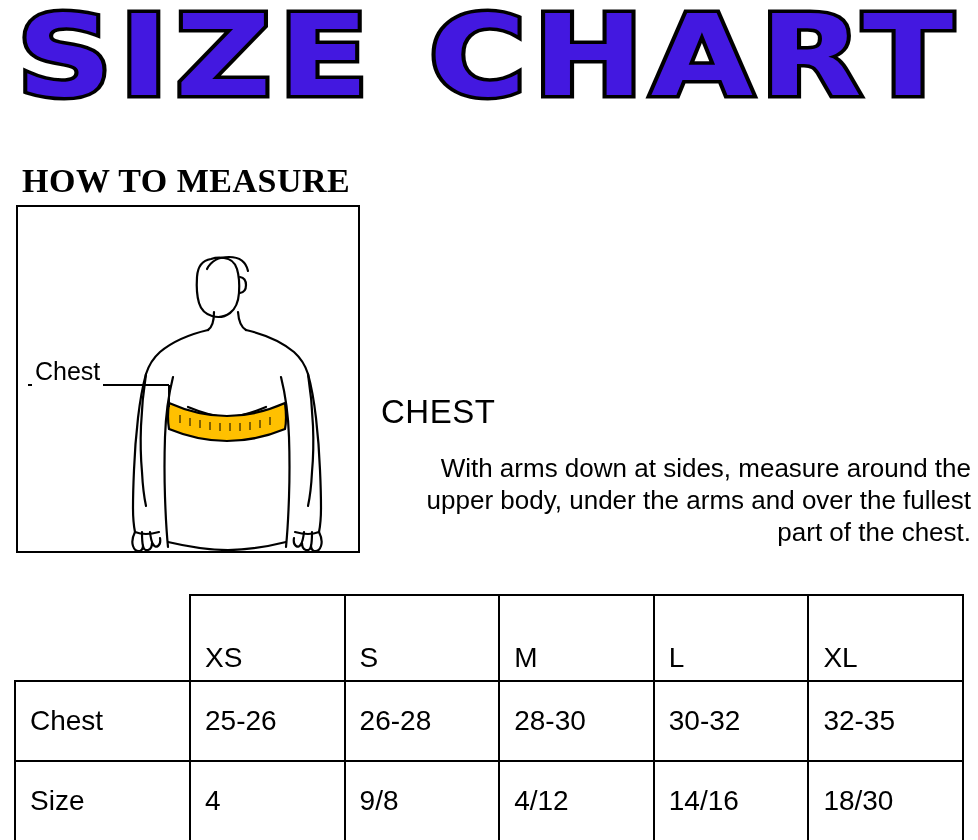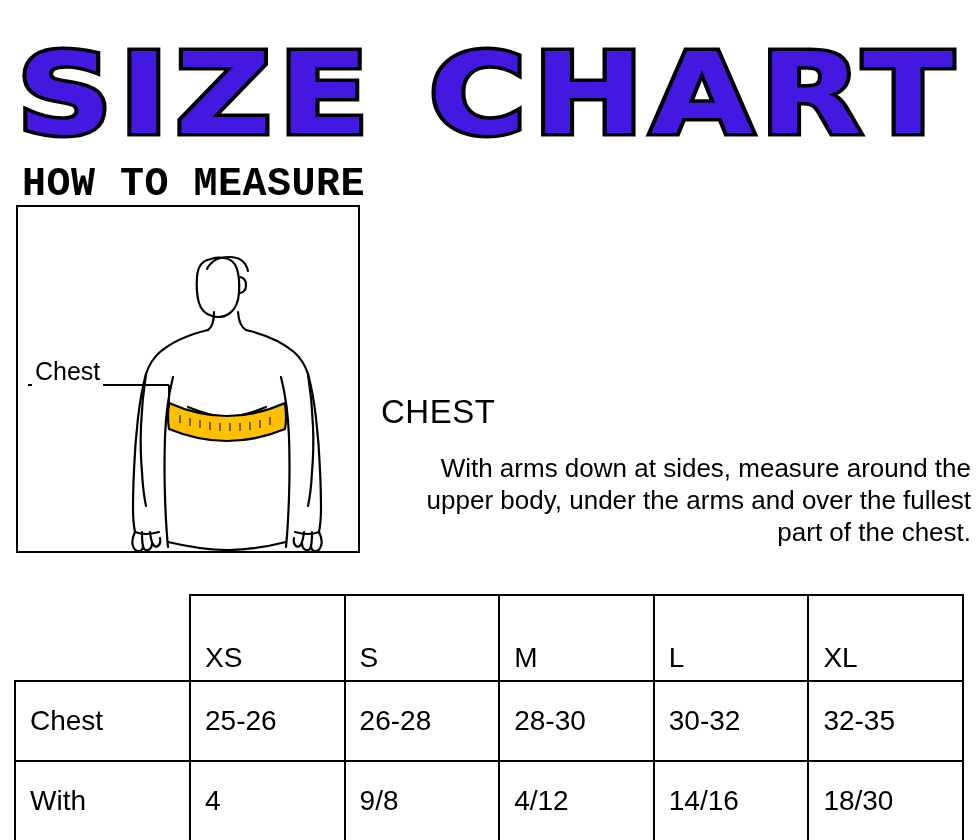--- a/index.html
+++ b/index.html
@@ -17,21 +17,21 @@
   }
 
   
   .title-wrap {
     position: absolute;
     left: 0;
     top: 0;
     width: 978px;
     height: 150px;
     display: flex;
-    align-items: flex-end;
+    align-items: flex-start;
     justify-content: center;
   }
   .title-text {
     font-family: "DejaVu Sans", sans-serif;
     font-weight: 700;
     font-size: 112px;
     line-height: 1;
     letter-spacing: 6px;
     color: #4318e0;
     -webkit-text-stroke: 7px #000000;
@@ -41,24 +41,24 @@
     transform-origin: center center;
     white-space: nowrap;
     text-transform: uppercase;
   }
 
   
   .how-heading {
     position: absolute;
     left: 22px;
     top: 162px;
-    font-size: 40px;
+    font-size: 34px;
     font-weight: 700;
     letter-spacing: 0.5px;
-    font-family: Liberation Mono, monospace;
+    font-family: Liberation Serif, serif;
   }
 
   
   .figure-box {
     position: absolute;
     left: 16px;
     top: 205px;
     width: 344px;
     height: 348px;
     border: 2px solid #000000;
@@ -196,21 +196,21 @@
     </tr>
     <tr>
       <td class="rowhead">Chest</td>
       <td>25-26</td>
       <td>26-28</td>
       <td>28-30</td>
       <td>30-32</td>
       <td>32-35</td>
     </tr>
     <tr>
-      <td class="rowhead">With</td>
+      <td class="rowhead">Size</td>
       <td>4</td>
       <td>9/8</td>
       <td>4/12</td>
       <td>14/16</td>
       <td>18/30</td>
     </tr>
   </tbody>
 </table>
 
 </body></html>

